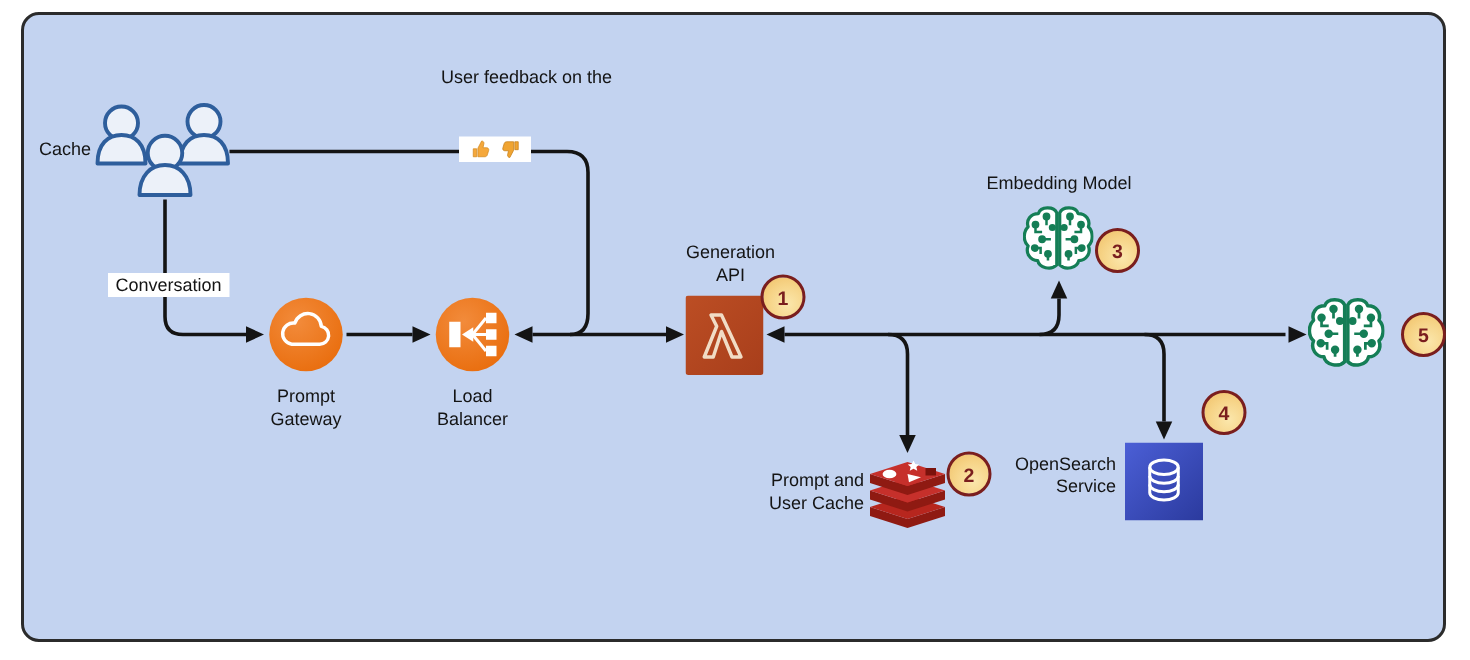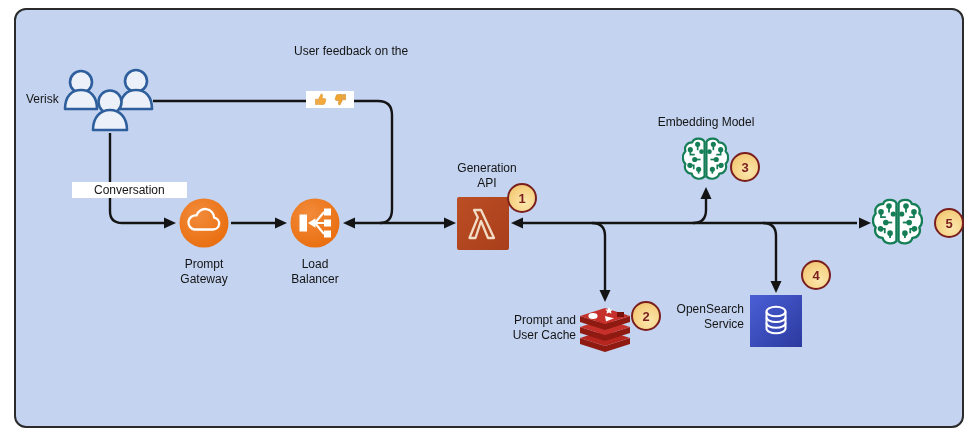--- a/index.html
+++ b/index.html
@@ -4,21 +4,21 @@
 <style>
   html,body{margin:0;padding:0;background:#fff;font-family:"Liberation Sans",sans-serif;}
   .canvas{position:relative;width:980px;height:440px;background:#fff;overflow:hidden;}
   .frame{position:absolute;left:14px;top:8px;width:946px;height:416px;background:#C3D3F0;
          border:2.5px solid #2B2B2B;border-radius:12px;}
   .abs{position:absolute;}
   .lbl{position:absolute;font-size:12px;line-height:15px;color:#141414;text-align:center;}
   .lbl.left{text-align:left;}
   .lbl.right{text-align:right;}
   .lbl span{display:block;}
-  .whitebox{background:#fff;padding:1px 22px;font-size:12px;color:#141414;}
+  .whitebox{background:#fff;padding:1px 5px;font-size:12px;color:#141414;}
   .badge{position:absolute;width:30px;height:30px;border-radius:50%;
          background:radial-gradient(circle at 62% 68%, #FBE7AC 0%, #F6D386 55%, #EFBF66 100%);
          border:2px solid #7A1E1E;box-sizing:border-box;
          display:flex;align-items:center;justify-content:center;
          font-size:13px;font-weight:bold;color:#7A1E1E;}
   .thumbsbox{position:absolute;left:306px;top:91px;width:48px;height:17px;background:#fff;
              display:flex;align-items:center;justify-content:center;gap:7px;}
   svg{display:block;}
   #connectors{position:absolute;left:0;top:0;}
 </style>
@@ -63,21 +63,21 @@
   <svg class="abs" style="left:60px;top:60px;" width="105" height="80" viewBox="0 0 105 80">
     <g stroke="#2E5E9C" stroke-width="2.6" fill="#ECF1F9" stroke-linejoin="round">
       <circle cx="21" cy="22" r="11"></circle>
       <path d="M5 49 c0,-13 7,-19 16,-19 c9,0 16,6 16,19 z"></path>
       <circle cx="76" cy="21" r="11"></circle>
       <path d="M60 49 c0,-13 7,-19 16,-19 c9,0 16,6 16,19 z"></path>
       <circle cx="50" cy="42" r="11.5"></circle>
       <path d="M33 70 c0,-13 7.5,-20 17,-20 c9.5,0 17,7 17,20 z"></path>
     </g>
   </svg>
-  <div class="lbl left" style="left:26px;top:92px;width:40px;">Verisk</div>
+  <div class="lbl left" style="left:26px;top:92px;width:40px;">Cache</div>
 
   <div class="abs whitebox" style="left:72px;top:182px;">Conversation</div>
 
   <div class="lbl left" style="left:294px;top:44px;width:140px;">
     <span>User feedback on the</span>
   </div>
 
   <div class="thumbsbox">
     <svg width="13" height="13" viewBox="0 0 13 13">
       <path fill="#F5A83C" stroke="#D18A22" stroke-width="0.5" d="M1.5 6.2 h2.3 v5.3 H1.5 z M4.6 11.5 h4.6 c0.8 0 1.5-0.5 1.7-1.3 l0.9-3 c0.25-0.85-0.4-1.7-1.3-1.7 H8 l0.6-2.7 c0.2-0.9-0.5-1.8-1.4-1.8 h-0.1 L4.6 5.8 Z"></path>

